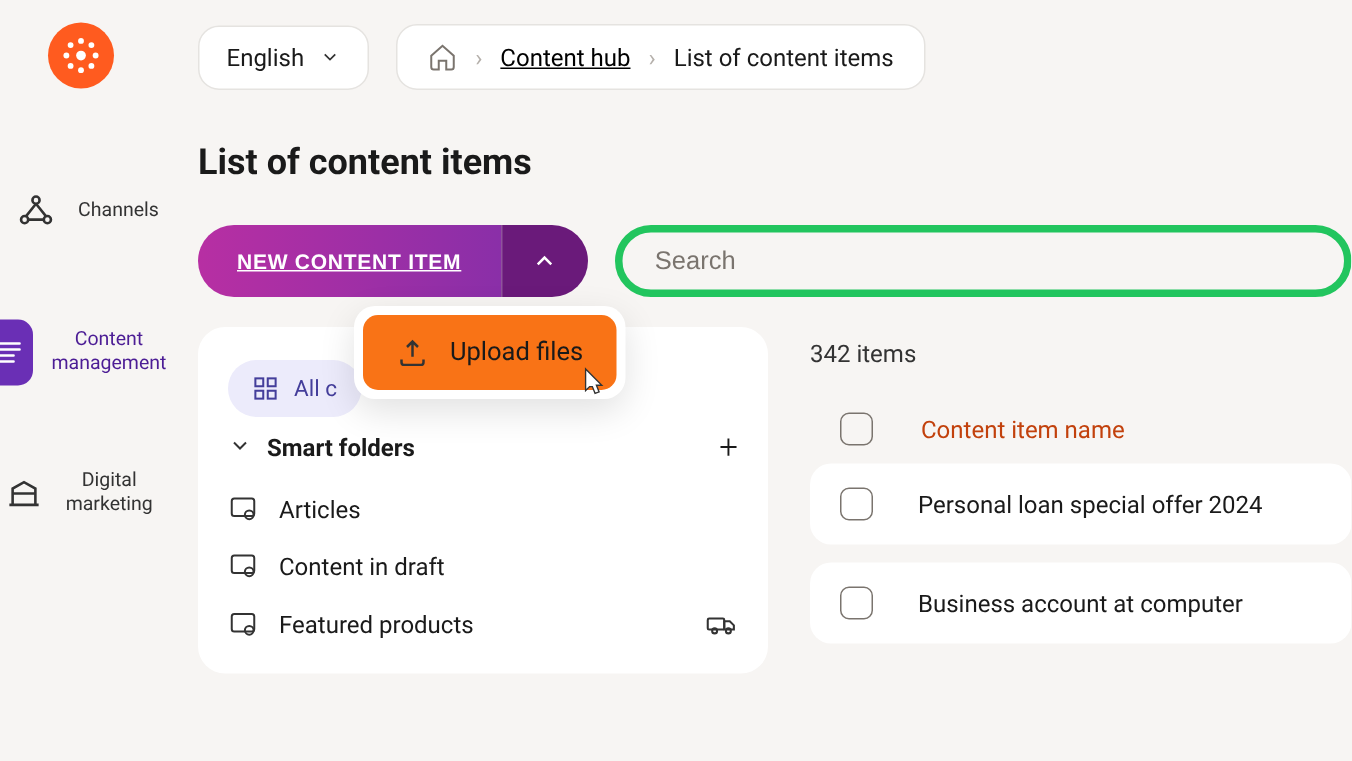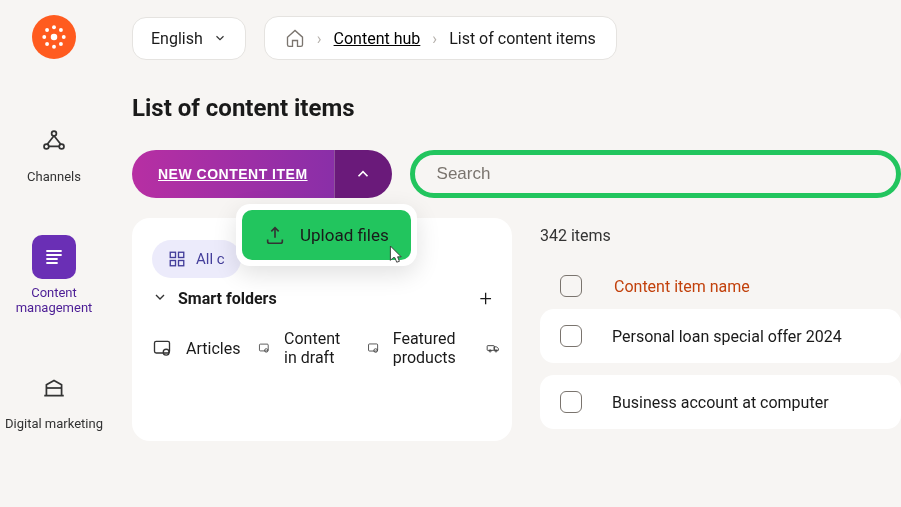--- a/index.html
+++ b/index.html
@@ -22,21 +22,21 @@
   }
   .logo {
     width: 44px; height: 44px;
     border-radius: 50%;
     background: #ff5b1f;
     display: flex; align-items: center; justify-content: center;
     margin-bottom: 60px;
   }
   .logo svg { width: 26px; height: 26px; }
   .nav-item {
-    display: flex; flex-direction: column; align-items: center;
+    display: flex; align-items: center;
     gap: 6px;
     margin-bottom: 50px;
     color: #333;
     cursor: pointer;
     text-align: center;
     font-size: 13px;
     line-height: 1.2;
   }
   .nav-item.active { color: #4c1d95; }
   .nav-icon {
@@ -102,21 +102,21 @@
     position: absolute;
     top: 54px;
     left: 104px;
     background: #fff;
     border-radius: 14px;
     box-shadow: 0 8px 24px rgba(0,0,0,0.12);
     padding: 6px;
     z-index: 10;
   }
   .dropdown-item {
-    background: #22c55e;
+    background: #f97316;
     border-radius: 10px;
     padding: 14px 22px;
     display: flex; align-items: center; gap: 14px;
     font-size: 17px;
     cursor: pointer;
     position: relative;
   }
   .cursor-pointer {
     position: absolute;
     right: 8px; bottom: -6px;
@@ -151,21 +151,21 @@
     font-size: 15px;
     margin-bottom: 8px;
   }
   .section-header {
     display: flex; align-items: center; justify-content: space-between;
     font-weight: 700; font-size: 16px;
     margin-bottom: 18px;
     cursor: pointer;
   }
   .section-header-left { display: flex; align-items: flex-start; gap: 10px; }
-  .folder-list { display: flex; gap: 18px; }
+  .folder-list { display: flex; flex-direction: column; gap: 18px; }
   .folder-item {
     display: flex; align-items: center; gap: 14px;
     font-size: 16px;
     cursor: pointer;
     justify-content: space-between;
   }
   .folder-item-left { display: flex; align-items: center; gap: 14px; }
   .list-area { flex: 1; }
   .item-count { font-size: 16px; color: #333; margin: 8px 0 18px; }
   .table-header {

